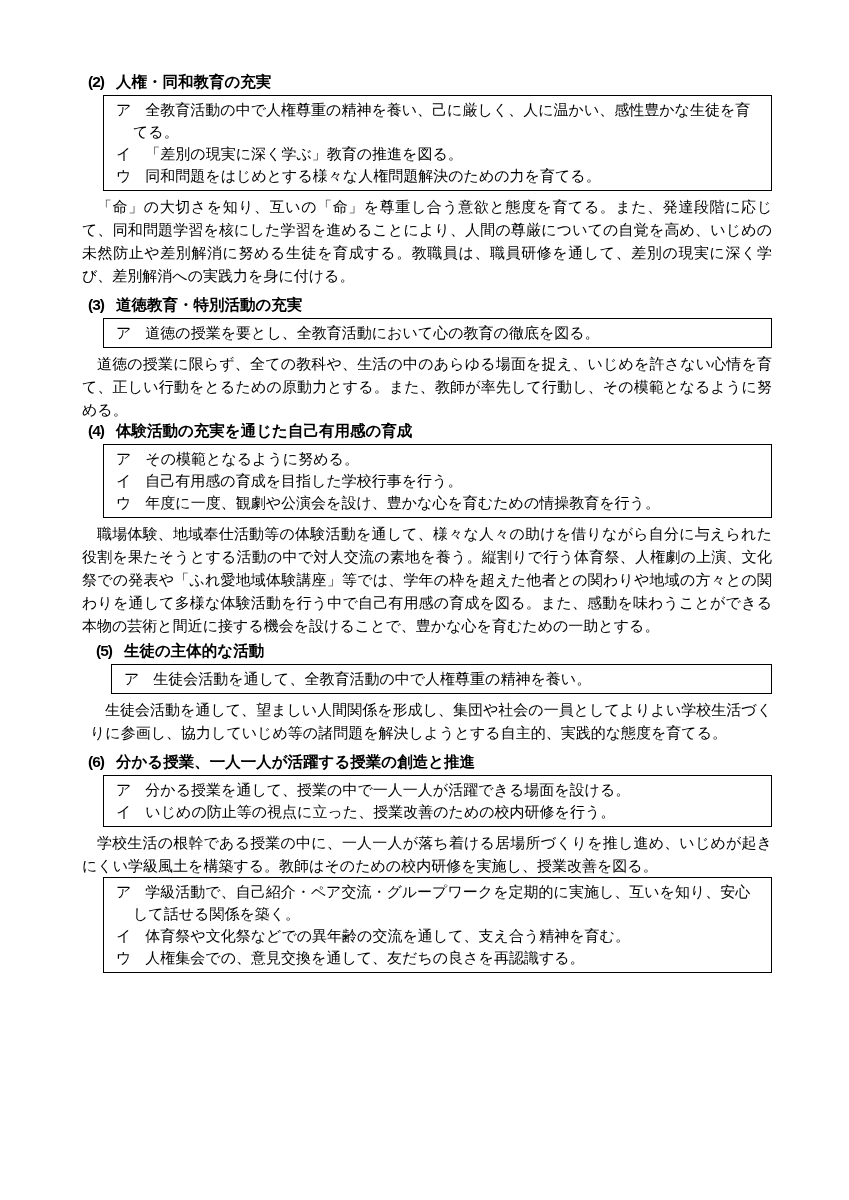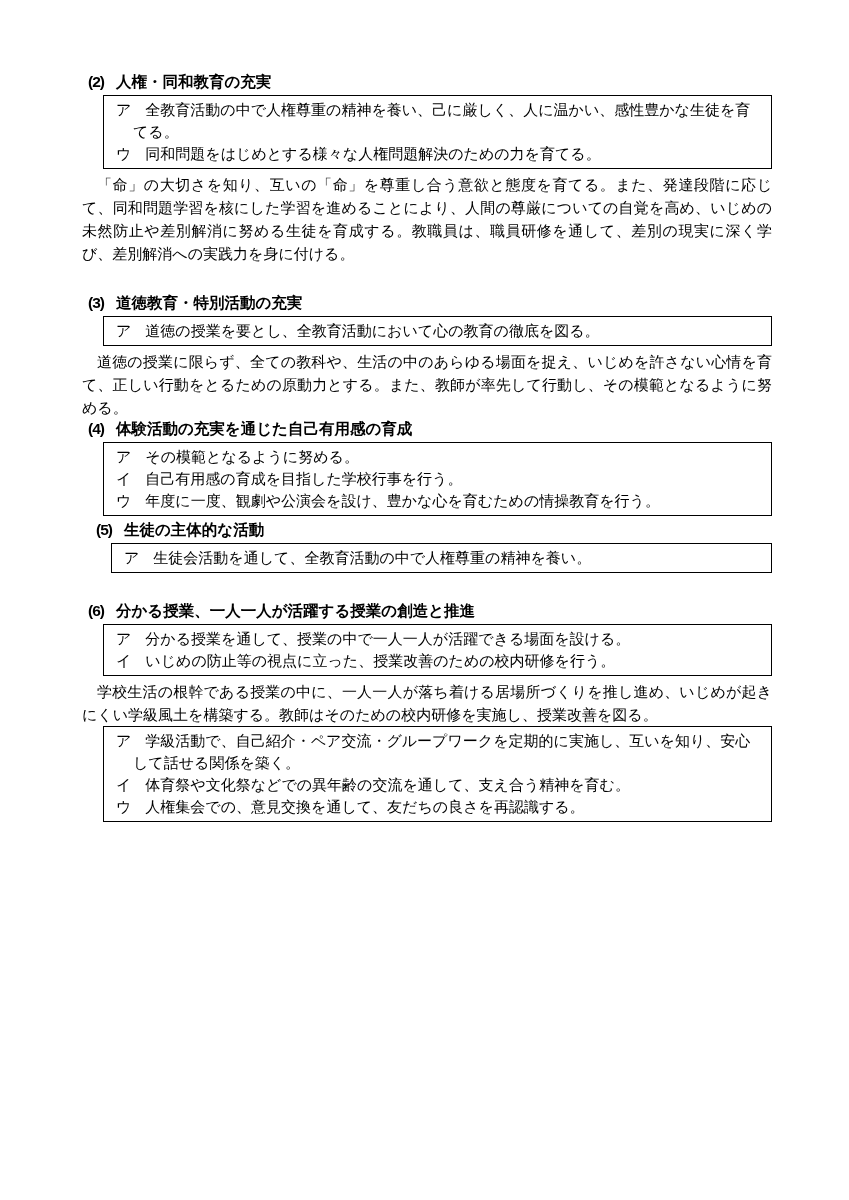--- a/index.html
+++ b/index.html
@@ -13,21 +13,21 @@
     height: 1012px;
     background: #ffffff;
     color: #000000;
     font-family: "Liberation Sans", "DejaVu Sans", sans-serif;
     font-size: 15px;
     box-sizing: border-box;
     padding: 72px 77px 0 82px;
     overflow: hidden;
   }
   .section { margin: 0; }
-  .gap-md { margin-top: 28px; }
+  .gap-md { margin-top: 8px; }
   .gap-lg { }
   .gap-sm { margin-top: 4px; margin-left: 8px; }
 
   .sec-heading {
     font-weight: bold;
     font-size: 15.5px;
     line-height: 20px;
     margin-bottom: 3px;
     white-space: nowrap;
   }
@@ -59,20 +59,21 @@
 <body>
 
 <div class="page">
 
   <div class="section">
     <div class="sec-heading">
       <span class="sec-num">(2)</span><span class="sec-title">人権・同和教育の充実</span>
     </div>
     <div class="criteria-box">
       <div class="box-item"><span class="item-label">ア</span><span class="item-text">全教育活動の中で人権尊重の精神を養い、己に厳しく、人に温かい、感性豊かな生徒を育てる。</span></div>
+      <div class="box-item"><span class="item-label">イ</span><span class="item-text">「差別の現実に深く学ぶ」教育の推進を図る。</span></div>
       <div class="box-item"><span class="item-label">ウ</span><span class="item-text">同和問題をはじめとする様々な人権問題解決のための力を育てる。</span></div>
     </div>
     <p class="para">「命」の大切さを知り、互いの「命」を尊重し合う意欲と態度を育てる。また、発達段階に応じて、同和問題学習を核にした学習を進めることにより、人間の尊厳についての自覚を高め、いじめの未然防止や差別解消に努める生徒を育成する。教職員は、職員研修を通して、差別の現実に深く学び、差別解消への実践力を身に付ける。</p>
   </div>
 
   <div class="section gap-md">
     <div class="sec-heading">
       <span class="sec-num">(3)</span><span class="sec-title">道徳教育・特別活動の充実</span>
     </div>
     <div class="criteria-box">
@@ -83,29 +84,31 @@
 
   <div class="section gap-lg">
     <div class="sec-heading">
       <span class="sec-num">(4)</span><span class="sec-title">体験活動の充実を通じた自己有用感の育成</span>
     </div>
     <div class="criteria-box">
       <div class="box-item"><span class="item-label">ア</span><span class="item-text">その模範となるように努める。</span></div>
       <div class="box-item"><span class="item-label">イ</span><span class="item-text">自己有用感の育成を目指した学校行事を行う。</span></div>
       <div class="box-item"><span class="item-label">ウ</span><span class="item-text">年度に一度、観劇や公演会を設け、豊かな心を育むための情操教育を行う。</span></div>
     </div>
+    <p class="para">職場体験、地域奉仕活動等の体験活動を通して、様々な人々の助けを借りながら自分に与えられた役割を果たそうとする活動の中で対人交流の素地を養う。縦割りで行う体育祭、人権劇の上演、文化祭での発表や「ふれ愛地域体験講座」等では、学年の枠を超えた他者との関わりや地域の方々との関わりを通して多様な体験活動を行う中で自己有用感の育成を図る。また、感動を味わうことができる本物の芸術と間近に接する機会を設けることで、豊かな心を育むための一助とする。</p>
   </div>
 
   <div class="section gap-sm">
     <div class="sec-heading">
       <span class="sec-num">(5)</span><span class="sec-title">生徒の主体的な活動</span>
     </div>
     <div class="criteria-box">
       <div class="box-item"><span class="item-label">ア</span><span class="item-text">生徒会活動を通して、全教育活動の中で人権尊重の精神を養い。</span></div>
     </div>
+    <p class="para">生徒会活動を通して、望ましい人間関係を形成し、集団や社会の一員としてよりよい学校生活づくりに参画し、協力していじめ等の諸問題を解決しようとする自主的、実践的な態度を育てる。</p>
   </div>
 
   <div class="section gap-md">
     <div class="sec-heading">
       <span class="sec-num">(6)</span><span class="sec-title">分かる授業、一人一人が活躍する授業の創造と推進</span>
     </div>
     <div class="criteria-box">
       <div class="box-item"><span class="item-label">ア</span><span class="item-text">分かる授業を通して、授業の中で一人一人が活躍できる場面を設ける。</span></div>
       <div class="box-item"><span class="item-label">イ</span><span class="item-text">いじめの防止等の視点に立った、授業改善のための校内研修を行う。</span></div>
     </div>

